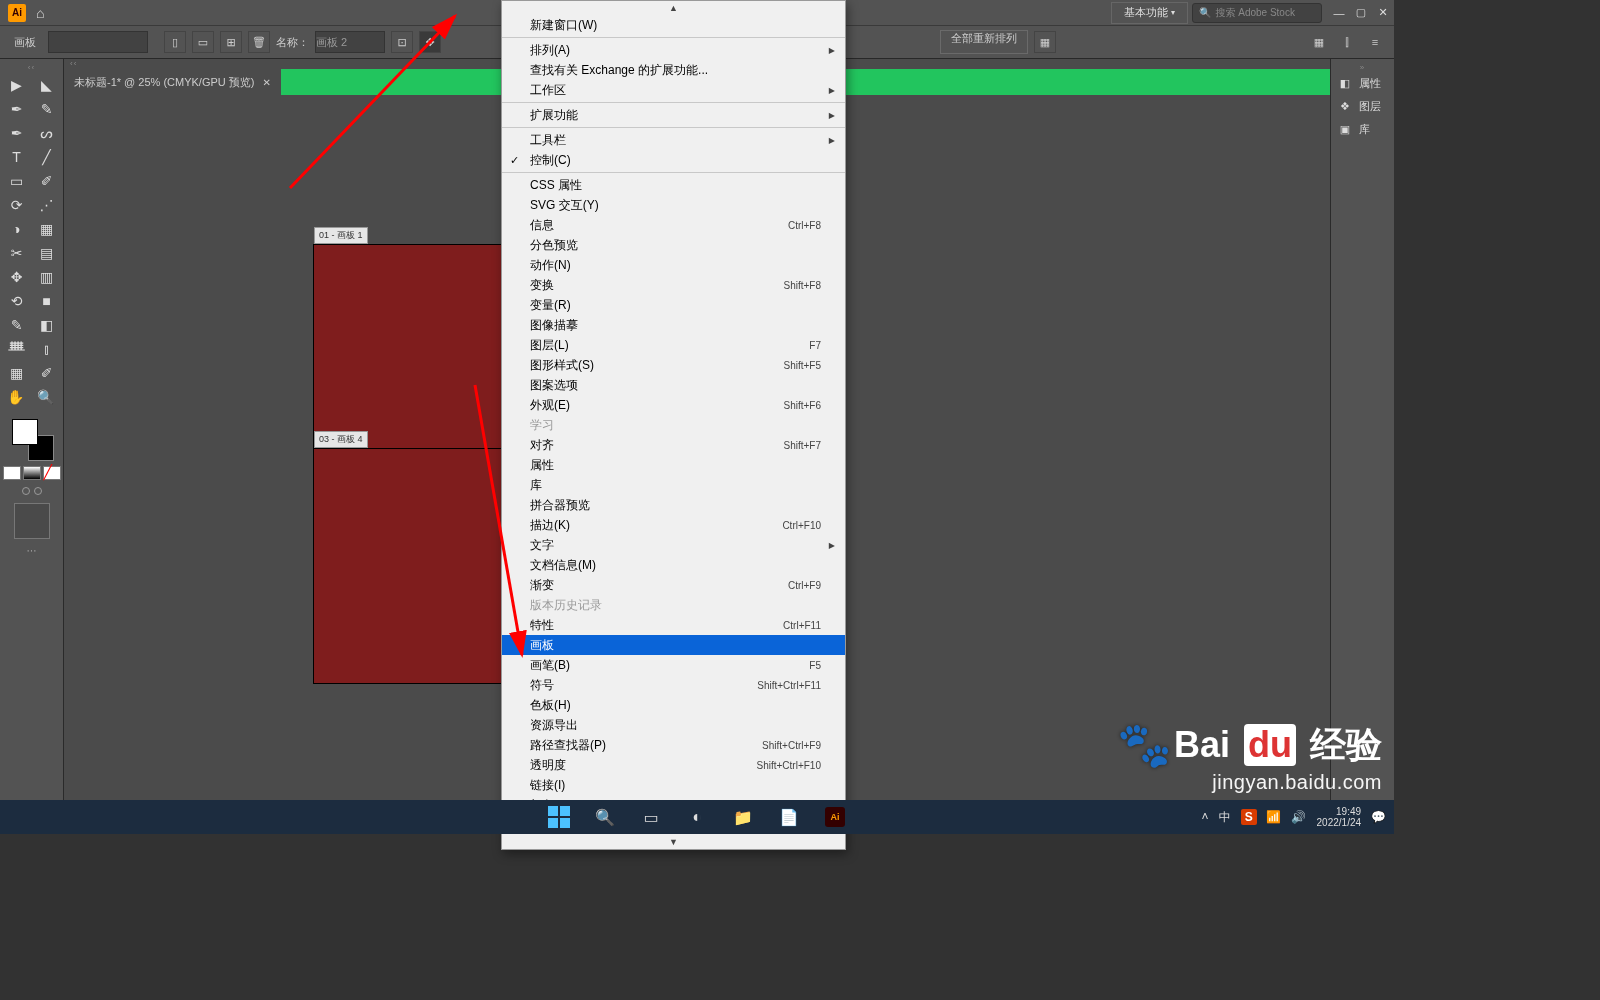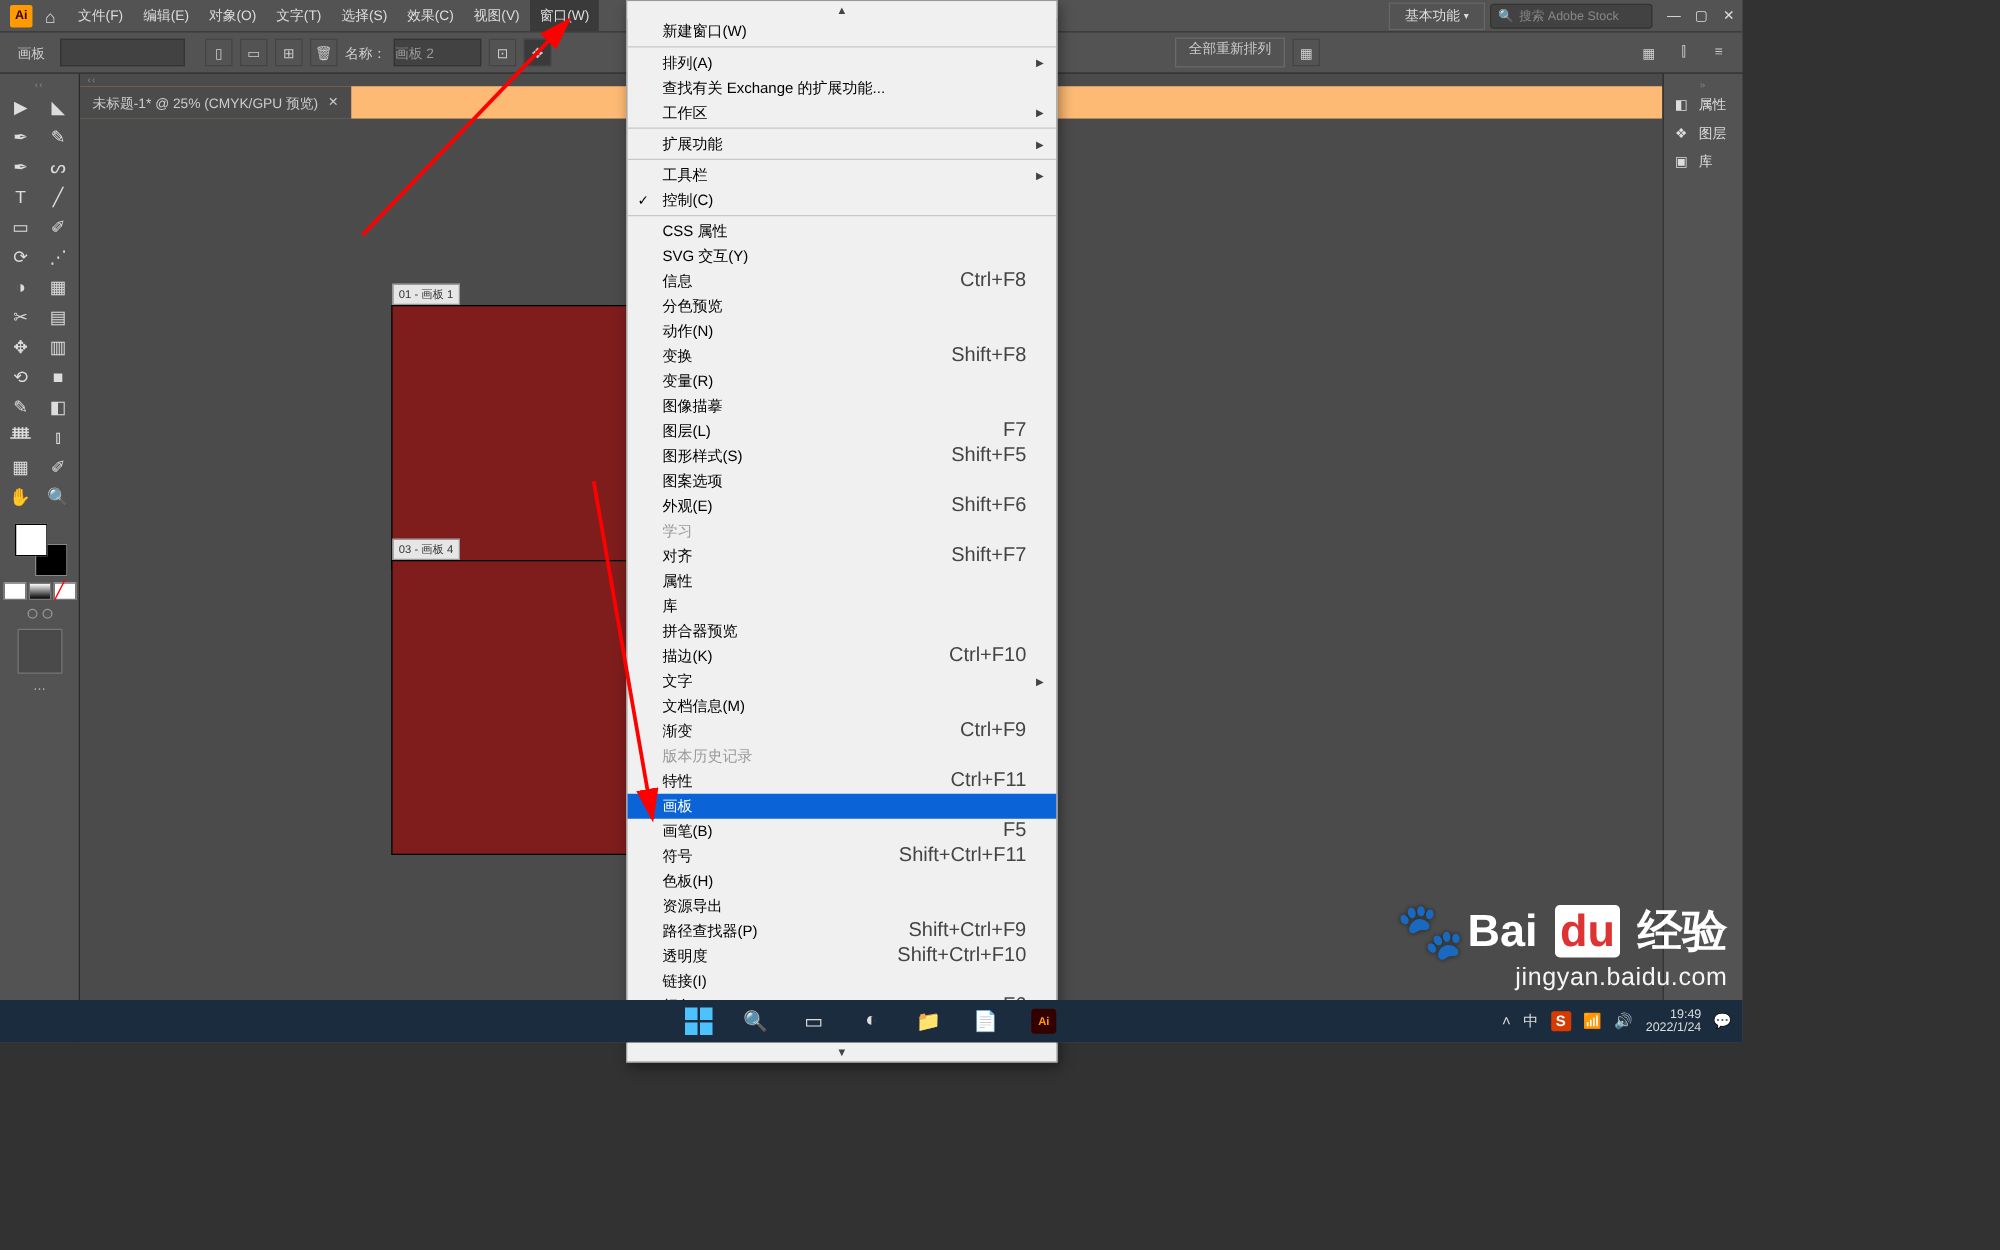--- a/index.html
+++ b/index.html
@@ -33,21 +33,21 @@
 .swatch-block { margin-top:8px; position:relative; width:44px; height:44px; }
 .swatch-block .fg { position:absolute; left:2px; top:2px; width:26px; height:26px; background:#fff; border:1px solid #000; }
 .swatch-block .bg { position:absolute; right:0; bottom:0; width:26px; height:26px; background:#000; border:1px solid #888; }
 .color-row { display:flex; margin-top:4px; }
 .color-row .c { width:18px; height:14px; border:1px solid #777; margin:1px; }
 .dots { display:flex; gap:4px; margin-top:6px;}
 .dots .d { width:8px; height:8px; border-radius:50%; border:1px solid #999; background:#555;}
 .toolbox .bigbox { width:36px; height:36px; border:1px solid #777; background:#4a4a4a; margin-top:8px;}
 
 .docarea { flex:1; display:flex; flex-direction:column; background:#4b4b4b; min-width:0;}
-.doctabs { height:26px; background:#fdba74; display:flex; align-items:center; }
+.doctabs { height:26px; background:#22c55e; display:flex; align-items:center; }
 .doctab { padding:0 10px; height:26px; background:#4b4b4b; color:#ccc; font-size:11px; display:flex; align-items:center; gap:8px;}
 .doctab .x { font-size:10px; }
 .canvas { flex:1; position:relative; overflow:hidden; background:#4b4b4b;}
 .artboard { position:absolute; background:#7f1d1d; box-shadow:0 0 0 1px #000; }
 .artboard .lab { position:absolute; top:-18px; left:0; background:#e6e6e6; border:1px solid #999; color:#333; font-size:9px; padding:1px 4px; }
 .statusbar { height:20px; background:#535353; border-top:1px solid #2a2a2a; display:flex; align-items:center; color:#ccc; font-size:10px; padding:0 6px; gap:8px;}
 .statusbar .field { background:#424242; border:1px solid #333; padding:0 4px; height:16px; display:flex; align-items:center; }
 .statusbar .nav { display:flex; gap:2px; }
 .statusbar .nav span { width:14px; text-align:center; }
 
@@ -55,21 +55,21 @@
 .rightdock .grip { width:100%; text-align:center; color:#888; font-size:8px; letter-spacing:1px;}
 .rightdock .panel-btn { display:flex; align-items:center; gap:6px; color:#ddd; font-size:11px; padding:4px 6px; width:100%; }
 .rightdock .panel-btn .ic { width:16px; text-align:center; }
 
 
 .dropdown { position:absolute; left:501px; top:0; width:345px; background:#f0f0f0; border:1px solid #999; box-shadow:2px 4px 10px rgba(0,0,0,.4); color:#000; font-size:12px; z-index:50; }
 .dropdown .scroll-up, .dropdown .scroll-dn { height:14px; display:flex; align-items:center; justify-content:center; font-size:9px; color:#444; background:#f0f0f0; }
 .dropdown .sep { height:1px; background:#c8c8c8; margin:2px 0; }
 .dd-item { height:20px; display:flex; align-items:center; padding:0 24px 0 28px; position:relative;}
 .dd-item.sub::after { content:"▶"; position:absolute; right:10px; font-size:8px; color:#444;}
-.dd-item .sc { margin-left:auto; color:#444; font-size:16px;}
+.dd-item .sc { margin-left:auto; color:#444; font-size:10px;}
 .dd-item .chk { position:absolute; left:8px; font-size:11px;}
 .dd-item.disabled { color:#9a9a9a; }
 .dd-item.hl { background:#0a64d8; color:#fff; }
 
 
 .arrow-svg { position:absolute; z-index:60; pointer-events:none; }
 
 
 .wm { position:absolute; right:12px; bottom:40px; color:#fff; z-index:80; text-align:right; pointer-events:none;}
 .wm .big { font-size:36px; font-weight:bold; display:flex; align-items:center; justify-content:flex-end; gap:2px;}
@@ -88,30 +88,20 @@
 .ai-badge{width:20px;height:20px;background:#330000;color:#ff9a00;font-size:9px;font-weight:bold;display:flex;align-items:center;justify-content:center;border-radius:3px;}
 </style>
 </head>
 <body>
 
 <div id="app">
 
   <div class="menubar">
     <div class="ai-logo">Ai</div>
     <div class="home-ic">⌂</div>
-    <div id="menu-items" style="display: flex;">
-        <div class="menu-it">文件(F)</div>
-        <div class="menu-it">编辑(E)</div>
-        <div class="menu-it">对象(O)</div>
-        <div class="menu-it">文字(T)</div>
-        <div class="menu-it">选择(S)</div>
-        <div class="menu-it">效果(C)</div>
-        <div class="menu-it">视图(V)</div>
-        <div class="menu-it active">窗口(W)</div>
-      </div>
     <div class="spacer"></div>
     <div class="workspace-btn">
       <span>基本功能</span>&nbsp;<span style="font-size:8px">▾</span>
     </div>
     <div class="search-box">
       <span>🔍</span>
       <span>搜索 Adobe Stock</span>
     </div>
     <div class="win-btn">—</div>
     <div class="win-btn">▢</div>

